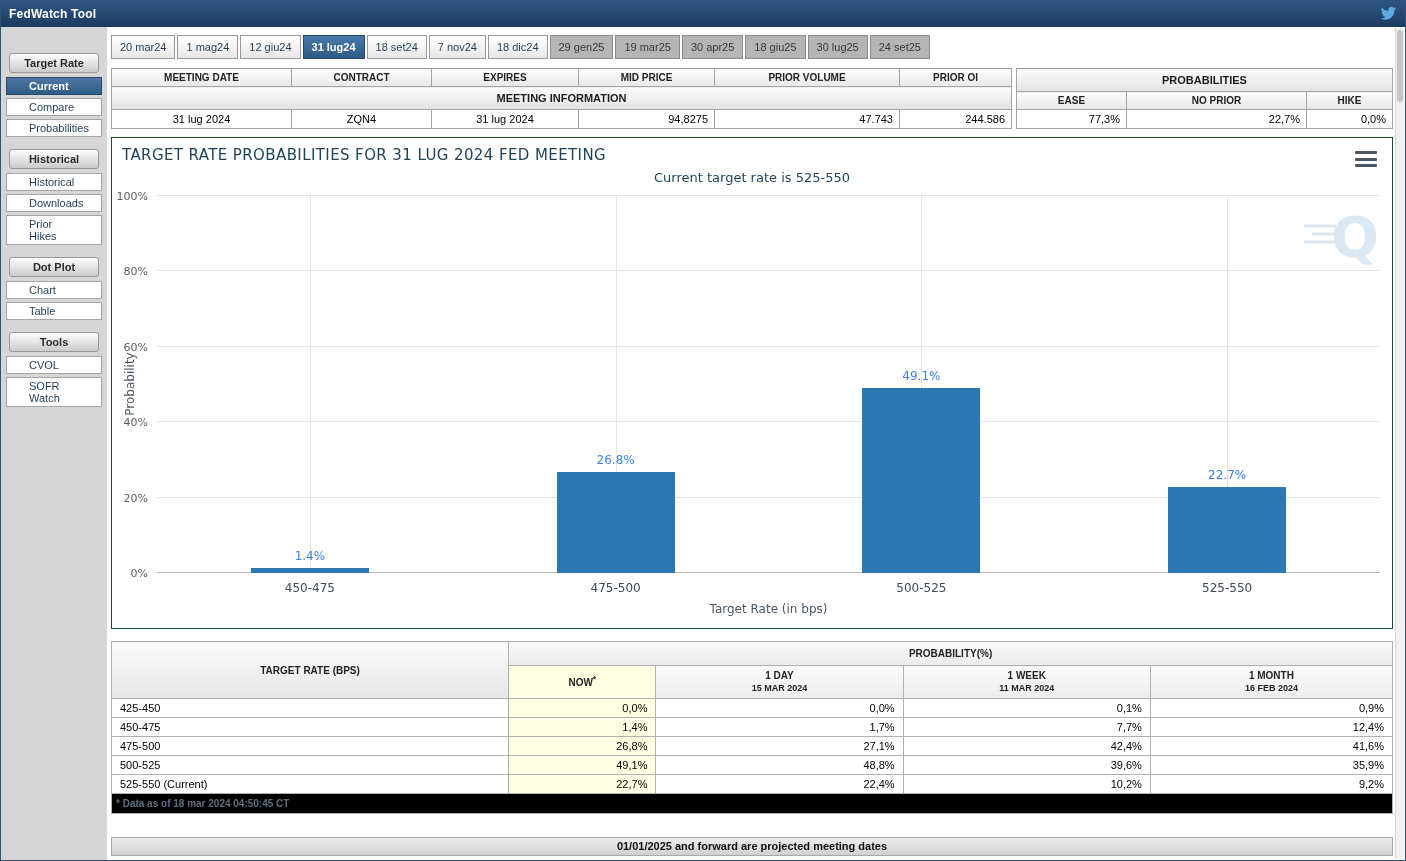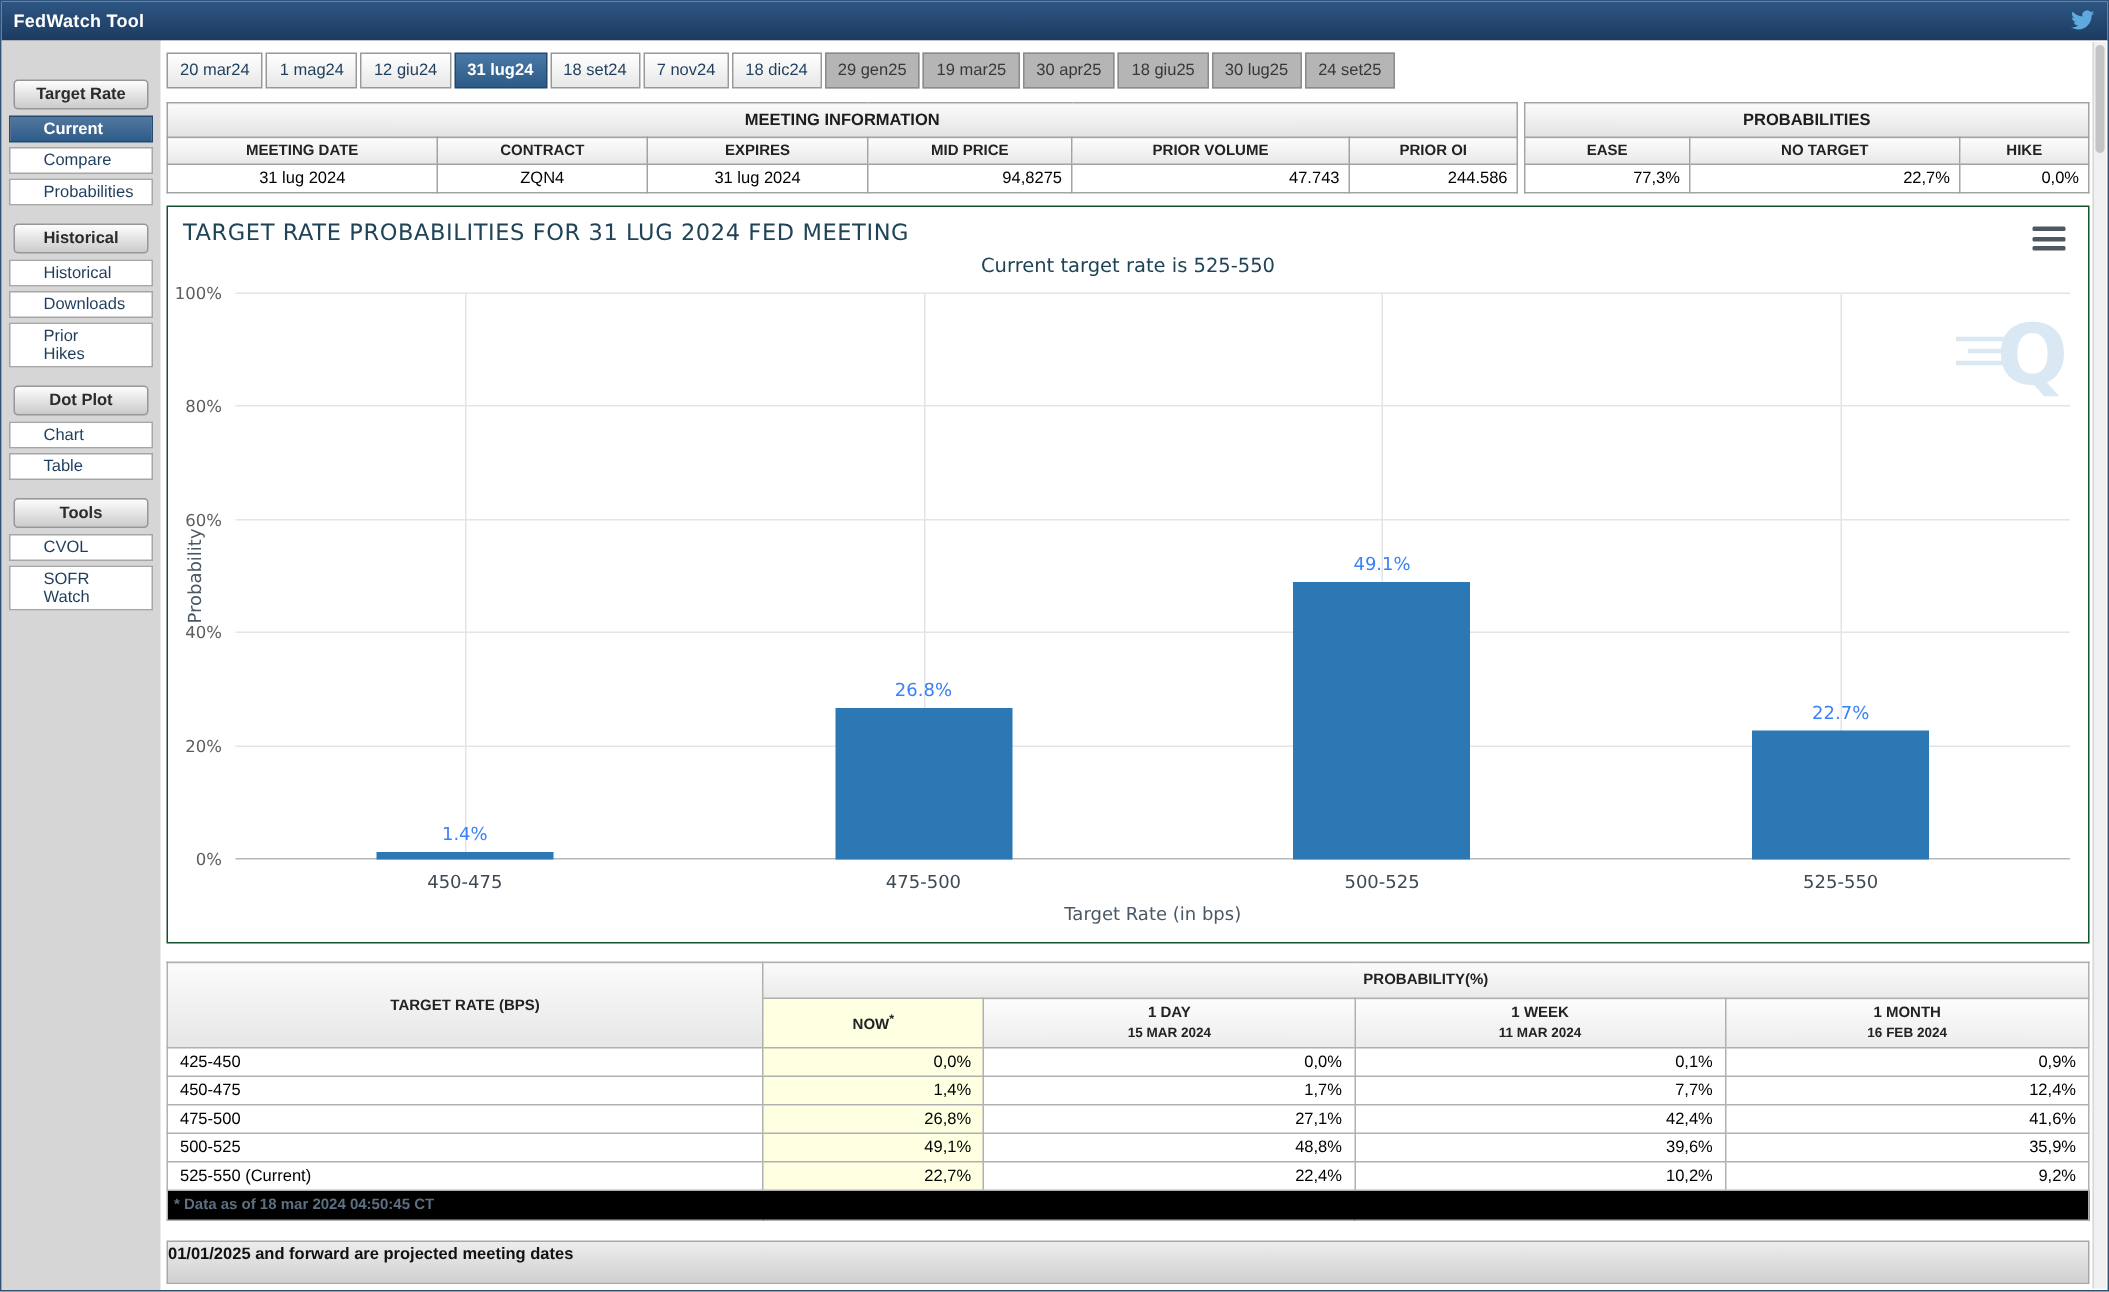--- a/index.html
+++ b/index.html
@@ -65,22 +65,22 @@
   table.prob th.col-h { font-size:10px; font-weight:bold; color:#222; padding:4px 0 5px; background:linear-gradient(#fcfcfc,#ececec); }
   table.prob th.col-h .sub { font-size:9px; font-weight:bold; margin-top:2px; }
   table.prob th.col-h.now, table.prob td.now { background:#ffffe1; }
   table.prob td { padding:3px 8px; background:#fff; }
   table.prob td.rate { text-align:left; }
   table.prob td.val { text-align:right; }
   table.prob td.val.now { background:#ffffe1; }
   table.prob td.footnote { text-align:left; background:#000000; color:#5d6f80; font-size:10px; font-weight:bold; padding:4px; }
 
   
-  .statusbar { margin-top:auto; margin-bottom:3px; height:29px; line-height:17px; background:linear-gradient(#ededed,#d0d0d0);
-               border:1px solid #a8a8a8; font-size:11px; font-weight:bold; color:#111; }
+  .statusbar { margin-top:auto; margin-bottom:3px; height:19px; line-height:17px; background:linear-gradient(#ededed,#d0d0d0);
+               border:1px solid #a8a8a8; text-align:center; font-size:11px; font-weight:bold; color:#111; }
 
   
   .scrollbar { position:absolute; right:1px; top:27px; bottom:1px; width:9px; background:#f0f0f0; border-left:1px solid #d8d8d8; }
   .scrollbar .thumb { position:absolute; top:2px; left:1px; width:6px; height:72px; background:#c4c4c4; border-radius:3px; cursor:pointer; }
 </style>
 </head>
 <body>
 
 <div class="page">
 
@@ -133,29 +133,29 @@
             <colgroup>
               <col style="width: 180px;">
               <col style="width: 140px;">
               <col style="width: 147px;">
               <col style="width: 136px;">
               <col style="width: 185px;">
               <col style="width: 112px;">
             </colgroup>
             <tbody>
               <tr>
-                <th class="title" colspan="6">MEETING INFORMATION</th>
-              </tr>
-              <tr>
                 <th class="col">MEETING DATE</th>
                 <th class="col">CONTRACT</th>
                 <th class="col">EXPIRES</th>
                 <th class="col">MID PRICE</th>
                 <th class="col">PRIOR VOLUME</th>
                 <th class="col">PRIOR OI</th>
+              </tr>
+              <tr>
+                <th class="title" colspan="6">MEETING INFORMATION</th>
               </tr>
               <tr>
                 <td style="text-align: center;">31 lug 2024</td>
                 <td style="text-align: center;">ZQN4</td>
                 <td style="text-align: center;">31 lug 2024</td>
                 <td style="text-align: right;">94,8275</td>
                 <td style="text-align: right;">47.743</td>
                 <td style="text-align: right;">244.586</td>
               </tr>
             </tbody>
@@ -165,21 +165,21 @@
               <col style="width: 110px;">
               <col style="width: 180px;">
               <col style="width: 86px;">
             </colgroup>
             <tbody>
               <tr>
                 <th class="title" colspan="3">PROBABILITIES</th>
               </tr>
               <tr>
                 <th class="col">EASE</th>
-                <th class="col">NO TARGET</th>
+                <th class="col">NO PRIOR</th>
                 <th class="col">HIKE</th>
               </tr>
               <tr>
                 <td style="text-align: right;">77,3%</td>
                 <td style="text-align: right;">22,7%</td>
                 <td style="text-align: right;">0,0%</td>
               </tr>
             </tbody>
           </table>
       </div>

